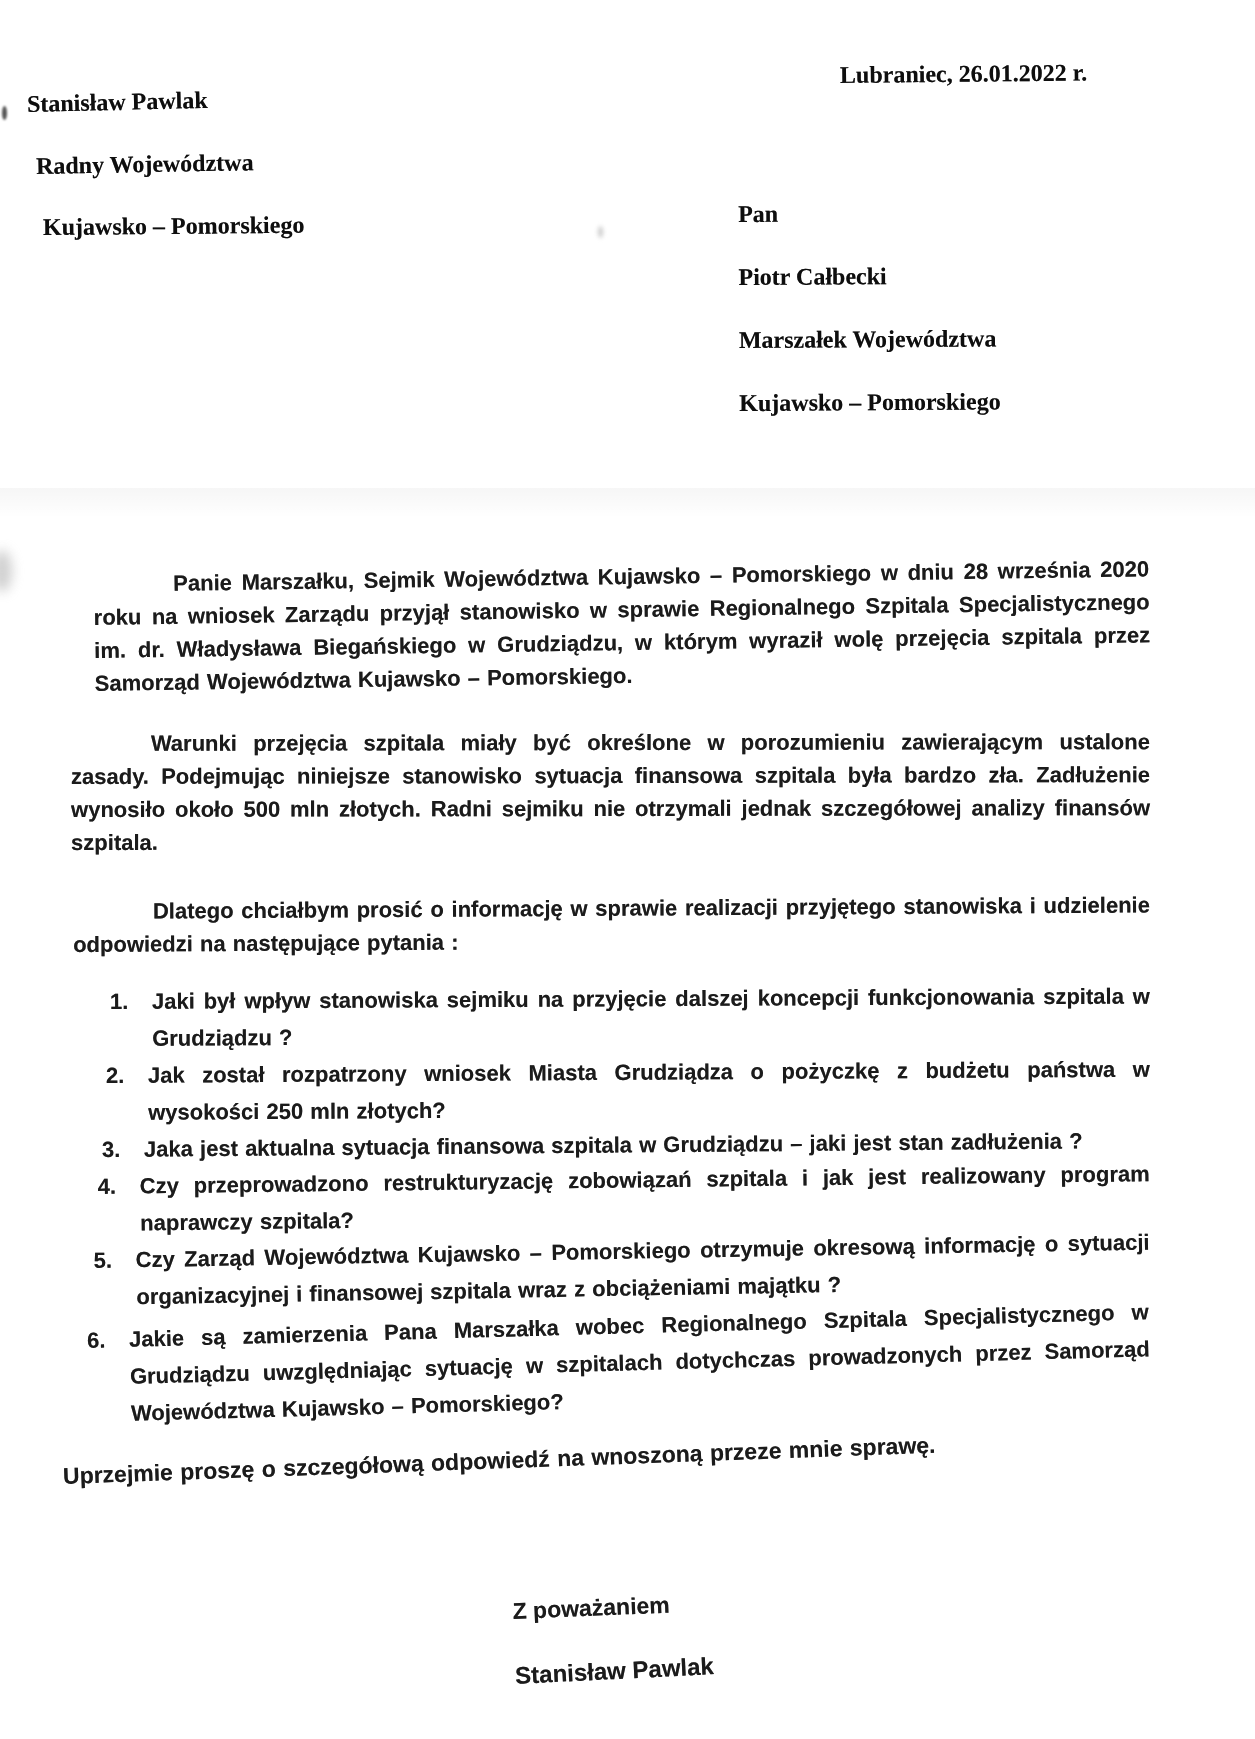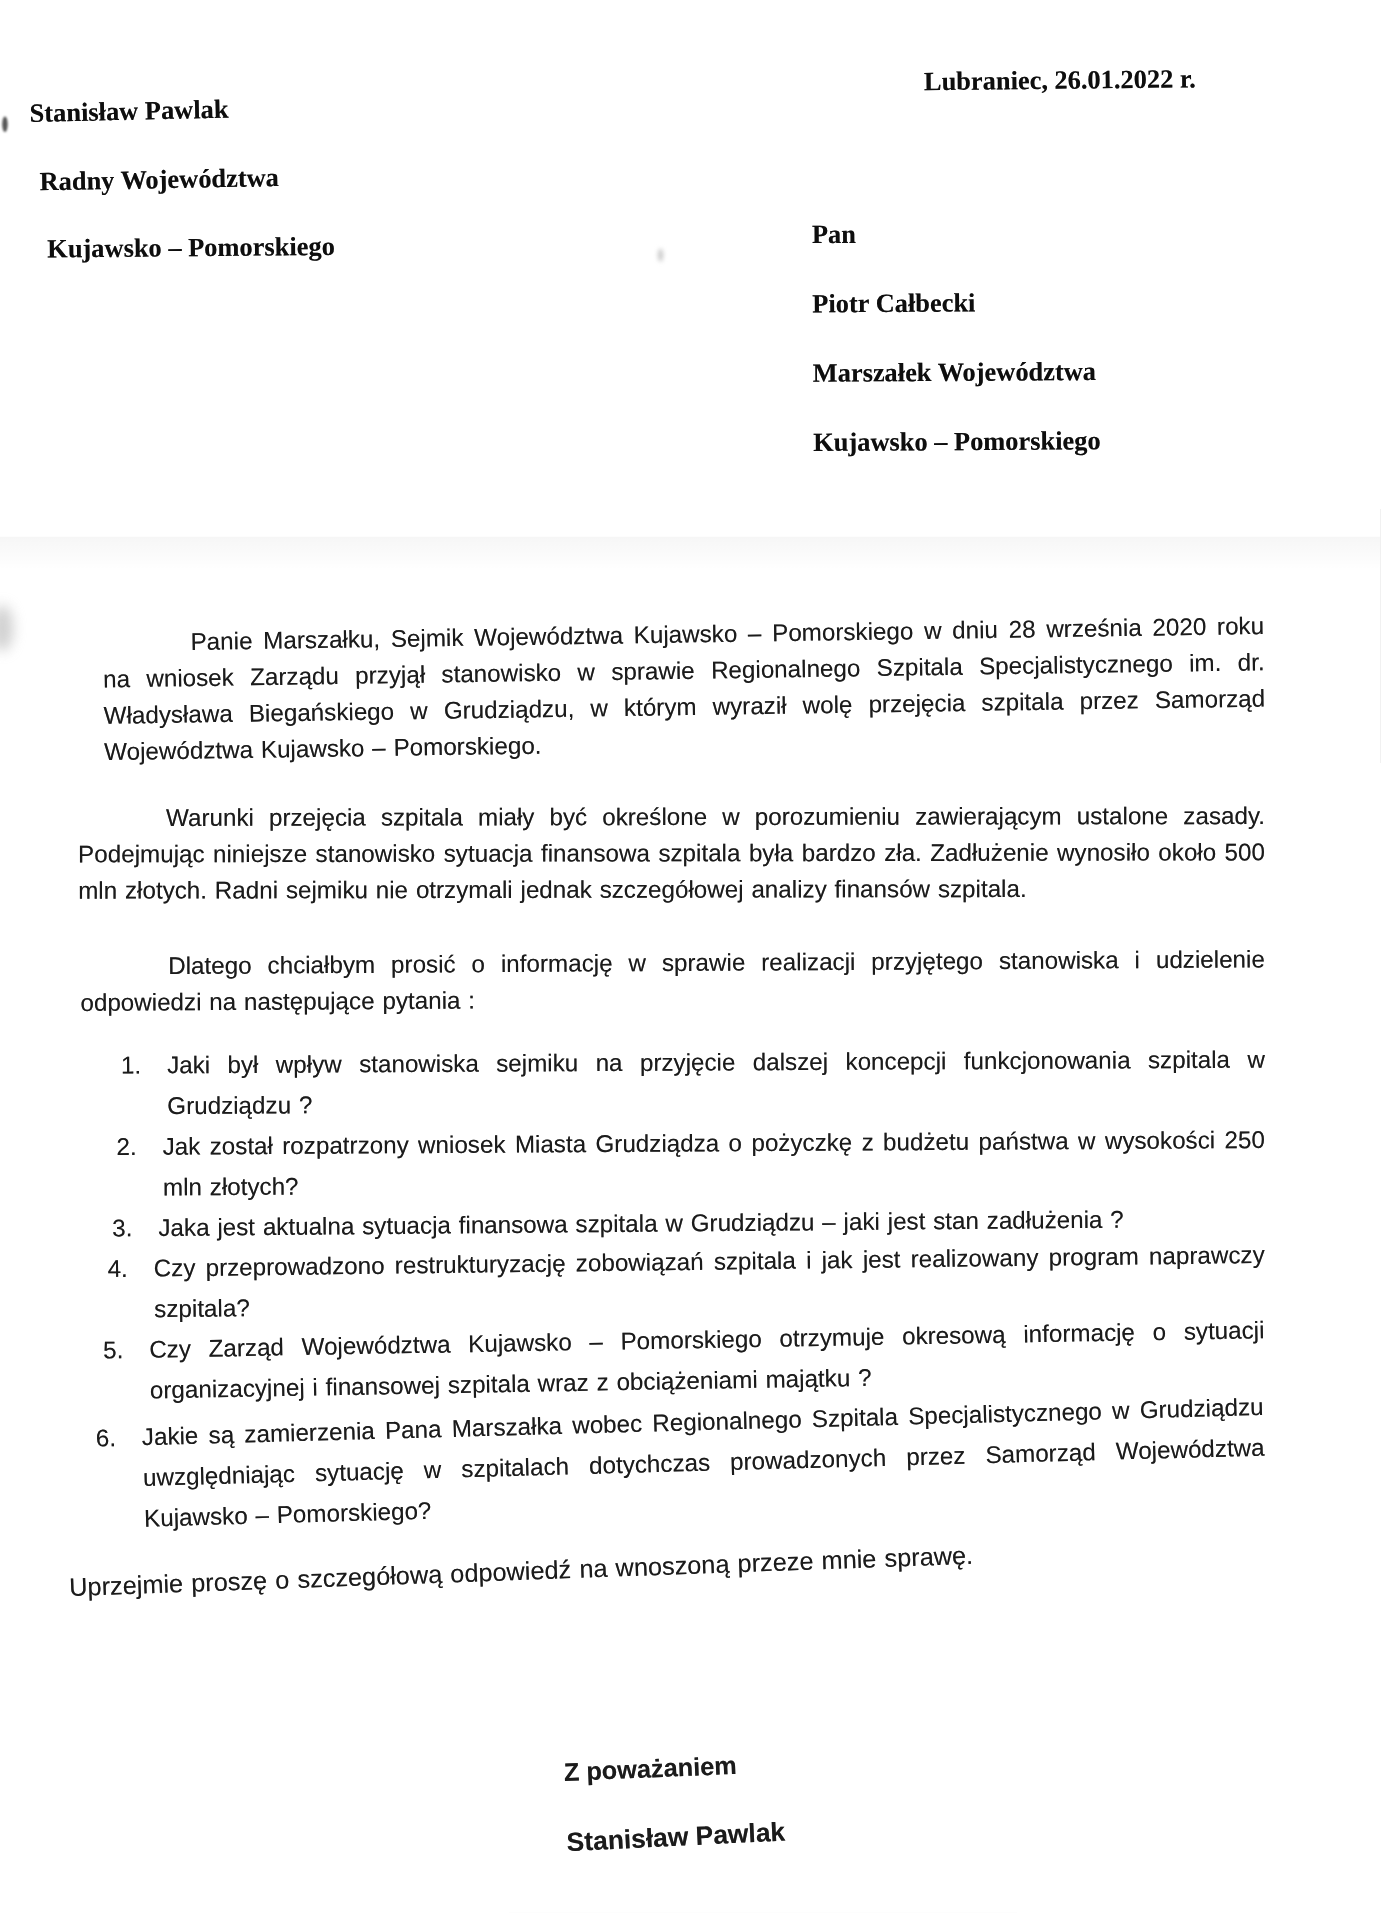--- a/index.html
+++ b/index.html
@@ -39,21 +39,21 @@
     position: absolute; left: 738px; top: 199px;
     font-family: "Liberation Serif", serif;
     font-weight: 700; font-size: 24px; color: #0e0e0e;
     transform: rotate(-0.35deg); transform-origin: left top;
   }
   .recipient .line { line-height: 30px; margin-bottom: 33px; white-space: nowrap; }
 
   
   .body {
     position: absolute; left: 94px; top: 568px; width: 1056px;
-    font-size: 22px; line-height: 33px; word-spacing: 1px;
+    font-size: 22px; line-height: 33px; word-spacing: 1px; font-weight: bold;
   }
   .para {
     margin: 0; text-align: justify; text-indent: 80px;
     transform-origin: left center;
   }
   .p1 { transform: rotate(-0.85deg); }
   .p2 { margin-top: 27px; margin-left: -23px; transform: rotate(-0.1deg); }
   .p3 { margin-top: 36px; margin-left: -21px; transform: rotate(-0.35deg); }
 
   

